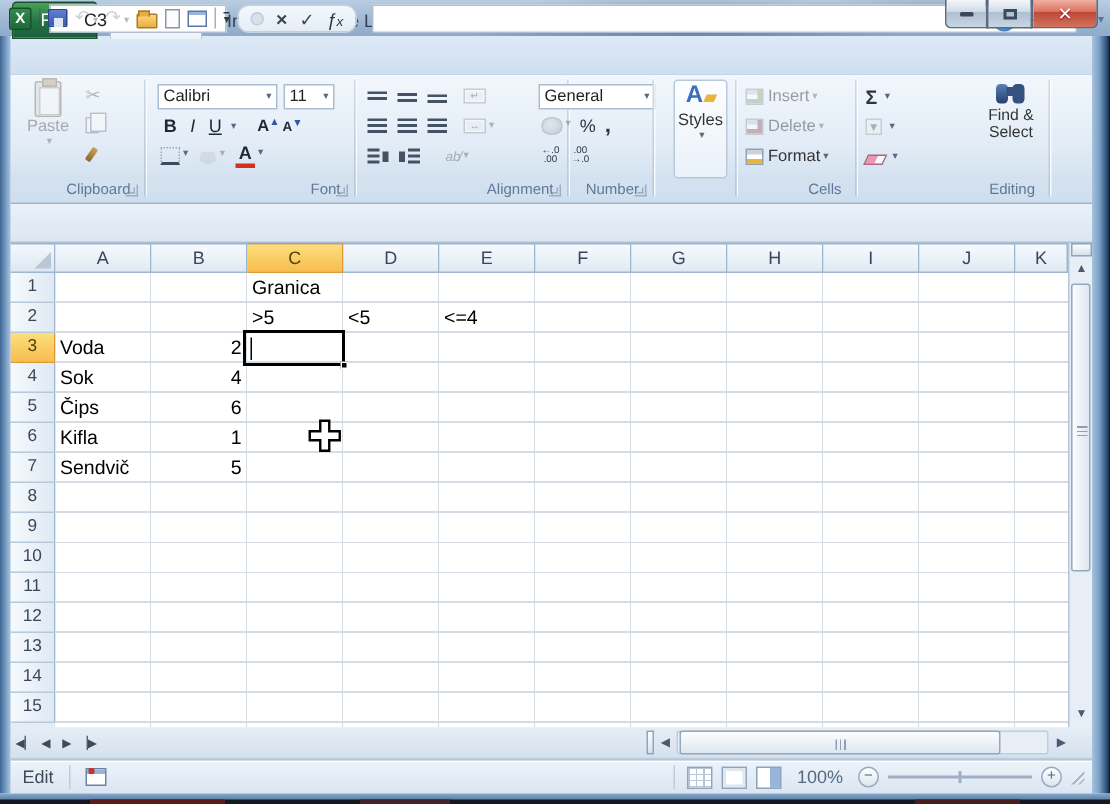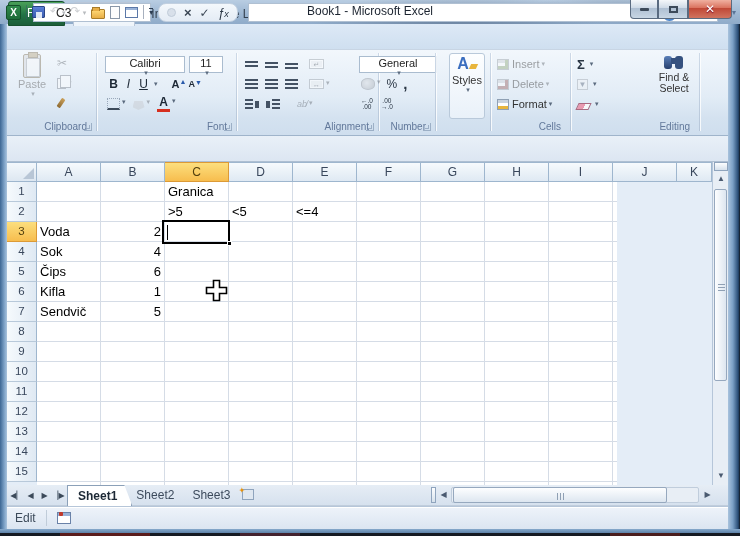--- a/index.html
+++ b/index.html
@@ -73,21 +73,21 @@
     font-size:10px;color:#62789a;}
   .launcher{position:absolute;right:3px;bottom:3px;width:8px;height:8px;
     border-left:1px solid #8fa4bd;border-top:1px solid #8fa4bd;transform:rotate(180deg);opacity:.8;}
   .launcher:after{content:"";position:absolute;left:1px;top:1px;width:3px;height:3px;border-left:1px solid #8fa4bd;border-top:1px solid #8fa4bd;}
   .row1{position:absolute;top:5px;height:18px;display:flex;align-items:center;}
   .row2{position:absolute;top:25px;height:18px;display:flex;align-items:center;}
   .row3{position:absolute;top:45px;height:18px;display:flex;align-items:center;}
   .dim{opacity:.45;filter:grayscale(60%);}
   .dd{font-size:7px;color:#5a6a7e;margin-left:2px;}
   .combo{background:#fff;border:1px solid #aabccf;height:17px;display:flex;align-items:center;
-     font-size:11px;color:#222;padding:0 3px;justify-content:space-between;flex-direction:column;}
+     font-size:11px;color:#222;padding:0 3px;justify-content:space-between;}
   
   .paste-big{position:absolute;left:6px;top:4px;width:34px;height:62px;text-align:center;font-size:11px;color:#555;}
   .ic-clip{width:18px;height:24px;margin:0 auto;background:#cfd6de;border:1px solid #90702f;border-radius:2px;position:relative;}
   .ic-clip:before{content:"";position:absolute;left:2px;top:3px;width:12px;height:17px;background:#f6f8fa;border:1px solid #9aa6b4;}
   .ic-clip:after{content:"";position:absolute;left:4px;top:-3px;width:8px;height:4px;background:#c9a24a;border:1px solid #90702f;}
   .mini-col{position:absolute;left:48px;top:5px;display:flex;flex-direction:column;gap:4px;}
   .mbtn{display:flex;align-items:center;height:16px;}
   .ic-scissors{font-size:12px;color:#5a6a7e;}
   .ic-copy{position:relative;width:9px;height:11px;background:#fff;border:1px solid #7a8aa0;}
   .ic-copy:before{content:"";position:absolute;left:2px;top:-4px;width:9px;height:11px;background:#fff;border:1px solid #7a8aa0;}
@@ -154,21 +154,21 @@
   .corner{position:absolute;left:7px;top:162px;width:30px;height:20px;
     background:linear-gradient(#f3f8fc,#dde7f1);border:1px solid #9eb6ce;border-left:none;position:absolute;}
   .corner:after{content:"";position:absolute;right:2px;bottom:2px;border-left:11px solid transparent;border-bottom:11px solid #b8c6d6;}
   .colhdr{position:absolute;top:162px;height:20px;background:linear-gradient(#f6fafd,#dfe9f3);
     border-right:1px solid #9eb6ce;border-bottom:1px solid #9eb6ce;border-top:1px solid #9eb6ce;
     font-size:12px;color:#39475c;text-align:center;line-height:19px;}
   .colhdr.sel,.rowhdr.sel{background:linear-gradient(#fcdf7e,#f7bd4e);border-color:#dc9a36;color:#4a3push00;color:#53400e;font-weight:normal;}
   .rowhdr{position:absolute;left:7px;width:30px;height:20px;background:linear-gradient(90deg,#f6fafd,#dfe9f3);
     border-right:1px solid #9eb6ce;border-bottom:1px solid #b8c9da;
     font-size:11.5px;color:#39475c;text-align:center;line-height:19px;}
-  .cells{position:absolute;left:37px;top:182px;width:580px;height:303px;background:
+  .cells{position:absolute;left:37px;top:182px;width:675px;height:303px;background:
     repeating-linear-gradient(to right,transparent 0 63px,#d5dce6 63px 64px),
     repeating-linear-gradient(to bottom,transparent 0 19px,#d5dce6 19px 20px),#fff;}
   .cell{position:absolute;height:20px;font-size:13px;color:#000;line-height:19px;padding:0 3px;white-space:nowrap;overflow:visible;}
   .cell.right{text-align:right;}
   .selbox{position:absolute;left:162px;top:220px;width:68px;height:24px;border:2px solid #000;}
   .selbox .handle{position:absolute;right:-4px;bottom:-4px;width:5px;height:5px;background:#000;border:1px solid #fff;}
   .caret{position:absolute;left:167px;top:225px;width:1px;height:15px;background:#000;}
   .pluscur{position:absolute;left:205px;top:279px;z-index:9;}
   
   .vsb{position:absolute;left:712px;top:162px;width:16px;height:323px;background:#e8eef5;border-left:1px solid #b6c6d9;}
@@ -219,21 +219,20 @@
   .ztick{position:absolute;left:47px;top:-3px;width:2px;height:8px;background:#9fb0c4;}
   .st-grip{width:9px;height:9px;background:
      linear-gradient(135deg,transparent 50%,#aab8c9 50% 60%,transparent 60% 75%,#aab8c9 75% 85%,transparent 85%);}
 </style>
 </head>
 <body>
 
 <div class="win">
 
   <div class="titlebar"></div>
-  <div class="title-text">Book1 - Microsoft Excel</div>
   <div class="qat">
     <span class="xl-logo">X</span>
     <span class="sep"></span>
     <span class="ic-save"></span>
     <span class="qat-g dim">↶<span class="dd">▾</span></span>
     <span class="qat-g dim">↷<span class="dd">▾</span></span>
     <span class="ic-folder"></span>
     <span class="ic-doc"></span>
     <span class="ic-table"></span>
     <span class="sep"></span>
@@ -518,45 +517,49 @@
     <div class="down">▼</div>
   </div>
 
   <div class="sheetbar">
     <div class="navs">
       <span class="nav">◀▏</span>
       <span class="nav">◀</span>
       <span class="nav">▶</span>
       <span class="nav">▕▶</span>
     </div>
-    <div class="stabs" id="stabs">
-        <div class="stab active">Sheet1</div>
-        <div class="stab">Sheet2</div>
-        <div class="stab">Sheet3</div>
-        <div class="ins-sheet">
-          <span class="pg"></span>
-          <span class="st">✦</span>
-        </div>
-      </div>
     <div class="vtick" style="left:424px;"></div>
     <div class="hsb" style="left:430px;width:290px;">
       <span class="harr" style="left:0;">◀</span>
       <div class="htrack" style="left:14px;width:248px;"></div>
       <div class="hthumb" style="left:16px;width:214px;">
           <div class="hgrip" style="left:103px;"></div>
         </div>
       <span class="harr" style="left:264px;">▶</span>
     </div>
     <div class="vtick" style="left:722px;"></div>
   </div>
 
   <div class="statusbar">
     <span class="st-mode">Edit</span>
     <span class="st-sep"></span>
     <span class="ic-macro"></span>
+    <div class="st-right">
+      <span class="st-sep" style="margin:0 2px;"></span>
+      <span class="vw normal"></span>
+      <span class="vw pagelayout"></span>
+      <span class="vw pagebreak"></span>
+      <span class="zoom-label">100%</span>
+      <span class="zbtn">−</span>
+      <span class="ztrack">
+          <span class="ztick"></span>
+        </span>
+      <span class="zbtn">+</span>
+      <span class="st-grip"></span>
+    </div>
   </div>
 
   <div class="frame-l"></div>
   <div class="frame-r"></div>
   <div class="frame-b"></div>
   <div class="desk">
     <i style="left:60px;width:90px;background:#5a1c1c;"></i>
     <i style="left:240px;width:60px;background:#43222 e;background:#43222e;"></i>
     <i style="left:610px;width:70px;background:#4a1d1d;"></i>
   </div>

